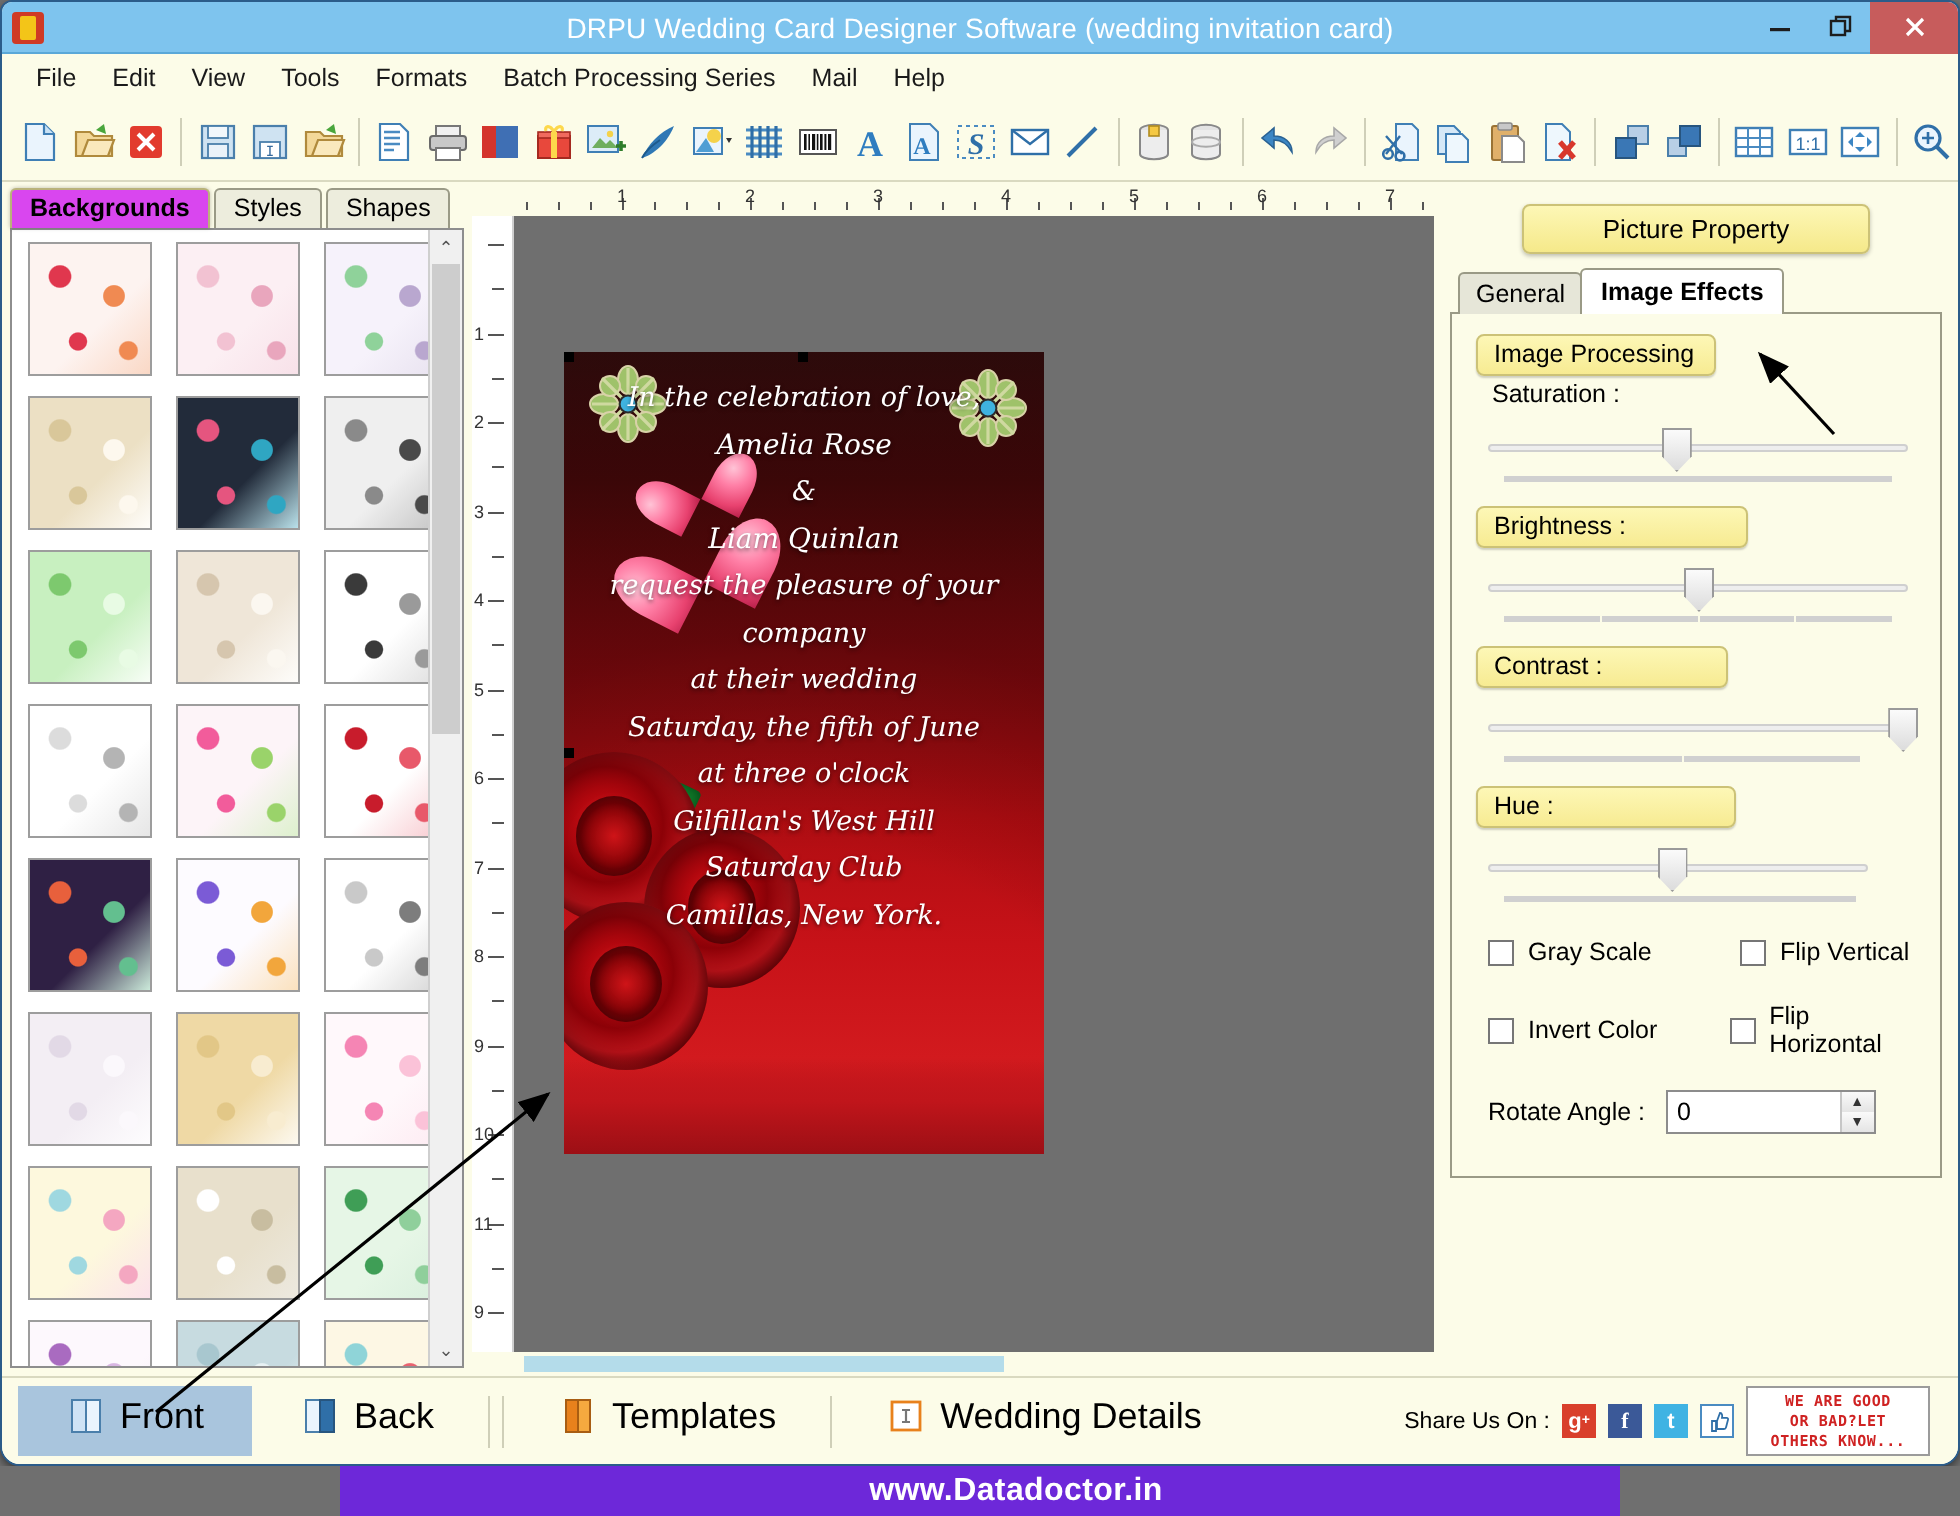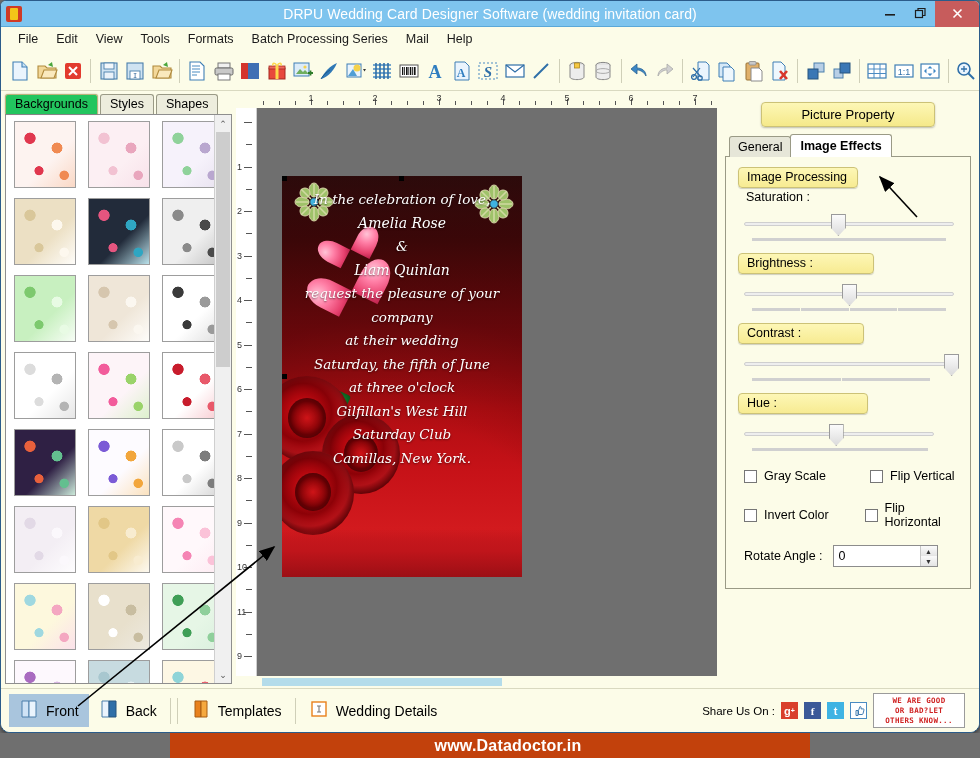--- a/index.html
+++ b/index.html
@@ -68,21 +68,21 @@
   
   #work { position:absolute; top:91px; left:0; right:0; bottom:44px; display:flex; }
   
   #left-panel { width:235px; flex:0 0 235px; background:#fcfce8; position:relative; }
   #lp-tabs { display:flex; align-items:flex-end; height:22px; padding-left:4px; gap:2px; position:relative; z-index:5;}
   .lp-tab {
     font-size:12.5px; padding:2px 9px 3px 9px;
     border:1px solid #9a9a86; border-bottom:none;
     background:#ededdd; border-radius:3px 3px 0 0;
   }
-  .lp-tab.active { background:#22c55e; border-color:#b9b37a; font-weight:normal; box-shadow:0 0 2px rgba(0,0,0,.25); }
+  .lp-tab.active { background:#d946ef; border-color:#b9b37a; font-weight:bold; box-shadow:0 0 2px rgba(0,0,0,.25); }
   #bg-grid-wrap {
     position:absolute; top:22px; left:4px; right:4px; bottom:4px;
     background:#fff; border:1px solid #8e8e8e; display:flex;
   }
   #bg-grid {
     flex:1 1 auto; padding:6px 4px 6px 8px;
     display:grid; grid-template-columns:repeat(3,62px);
     gap:10px 12px; align-content:start; overflow:hidden;
   }
   .bg-thumb { width:62px; height:67px; border:1px solid #9d9d9d; }
@@ -180,35 +180,35 @@
   .spin-b { flex:1 1 auto; display:flex; align-items:center; justify-content:center;
             background:linear-gradient(to bottom,#fafafa,#e4e4e4); font-size:7px; color:#333; }
   
   .anno { position:absolute; pointer-events:none; }
   
   #bottom-bar {
     position:absolute; left:0; right:0; bottom:0; height:44px;
     background:#fcfce8; border-top:1px solid #d9d9c0;
     display:flex; align-items:center; padding-left:8px;
   }
-  .bb-item { display:flex; align-items:center; gap:7px; padding:5px 10px; font-size:14px; }
+  .bb-item { display:flex; align-items:flex-start; gap:7px; padding:5px 24px; font-size:18px; }
   .bb-item.active { background:#a9c5dd; }
   .bb-sep { width:1px; height:26px; background:#cfcfb8; margin:0 3px; }
   #share { margin-left:auto; display:flex; align-items:center; gap:6px; padding-right:8px; }
   #share-label { font-size:11.5px; }
   .sicon { width:17px; height:17px; display:flex; align-items:center; justify-content:center;
            font-size:11px; font-weight:bold; color:#fff; }
   #review-badge { width:92px; height:35px; border:1px solid #9b9b9b; background:#fff;
                   display:flex; flex-direction:column; justify-content:center; align-items:center;
                   font-family:"DejaVu Sans Mono", monospace; font-size:7.5px; font-weight:bold;
                   color:#cf2222; line-height:10px; letter-spacing:.3px; position:relative; margin-right:6px;}
   
   #footer { position:absolute; left:0; right:0; bottom:0; height:25px; background:#6f6f6f; }
   #footer-band { position:absolute; left:170px; width:640px; top:0; height:25px;
-                 background:#c2410c; display:flex; align-items:center; justify-content:center;padding-left:36px; }
+                 background:#6d28d9; display:flex; align-items:center; justify-content:center;padding-left:36px; }
   #footer-text { color:#fff; font-size:16px; font-weight:bold; letter-spacing:.2px; }
 </style>
 </head>
 <body>
 
 <div id="app-window">
 
   <div id="title-bar">
     <div id="app-icon"></div>
     <div id="title-text">DRPU Wedding Card Designer Software (wedding invitation card)</div>

